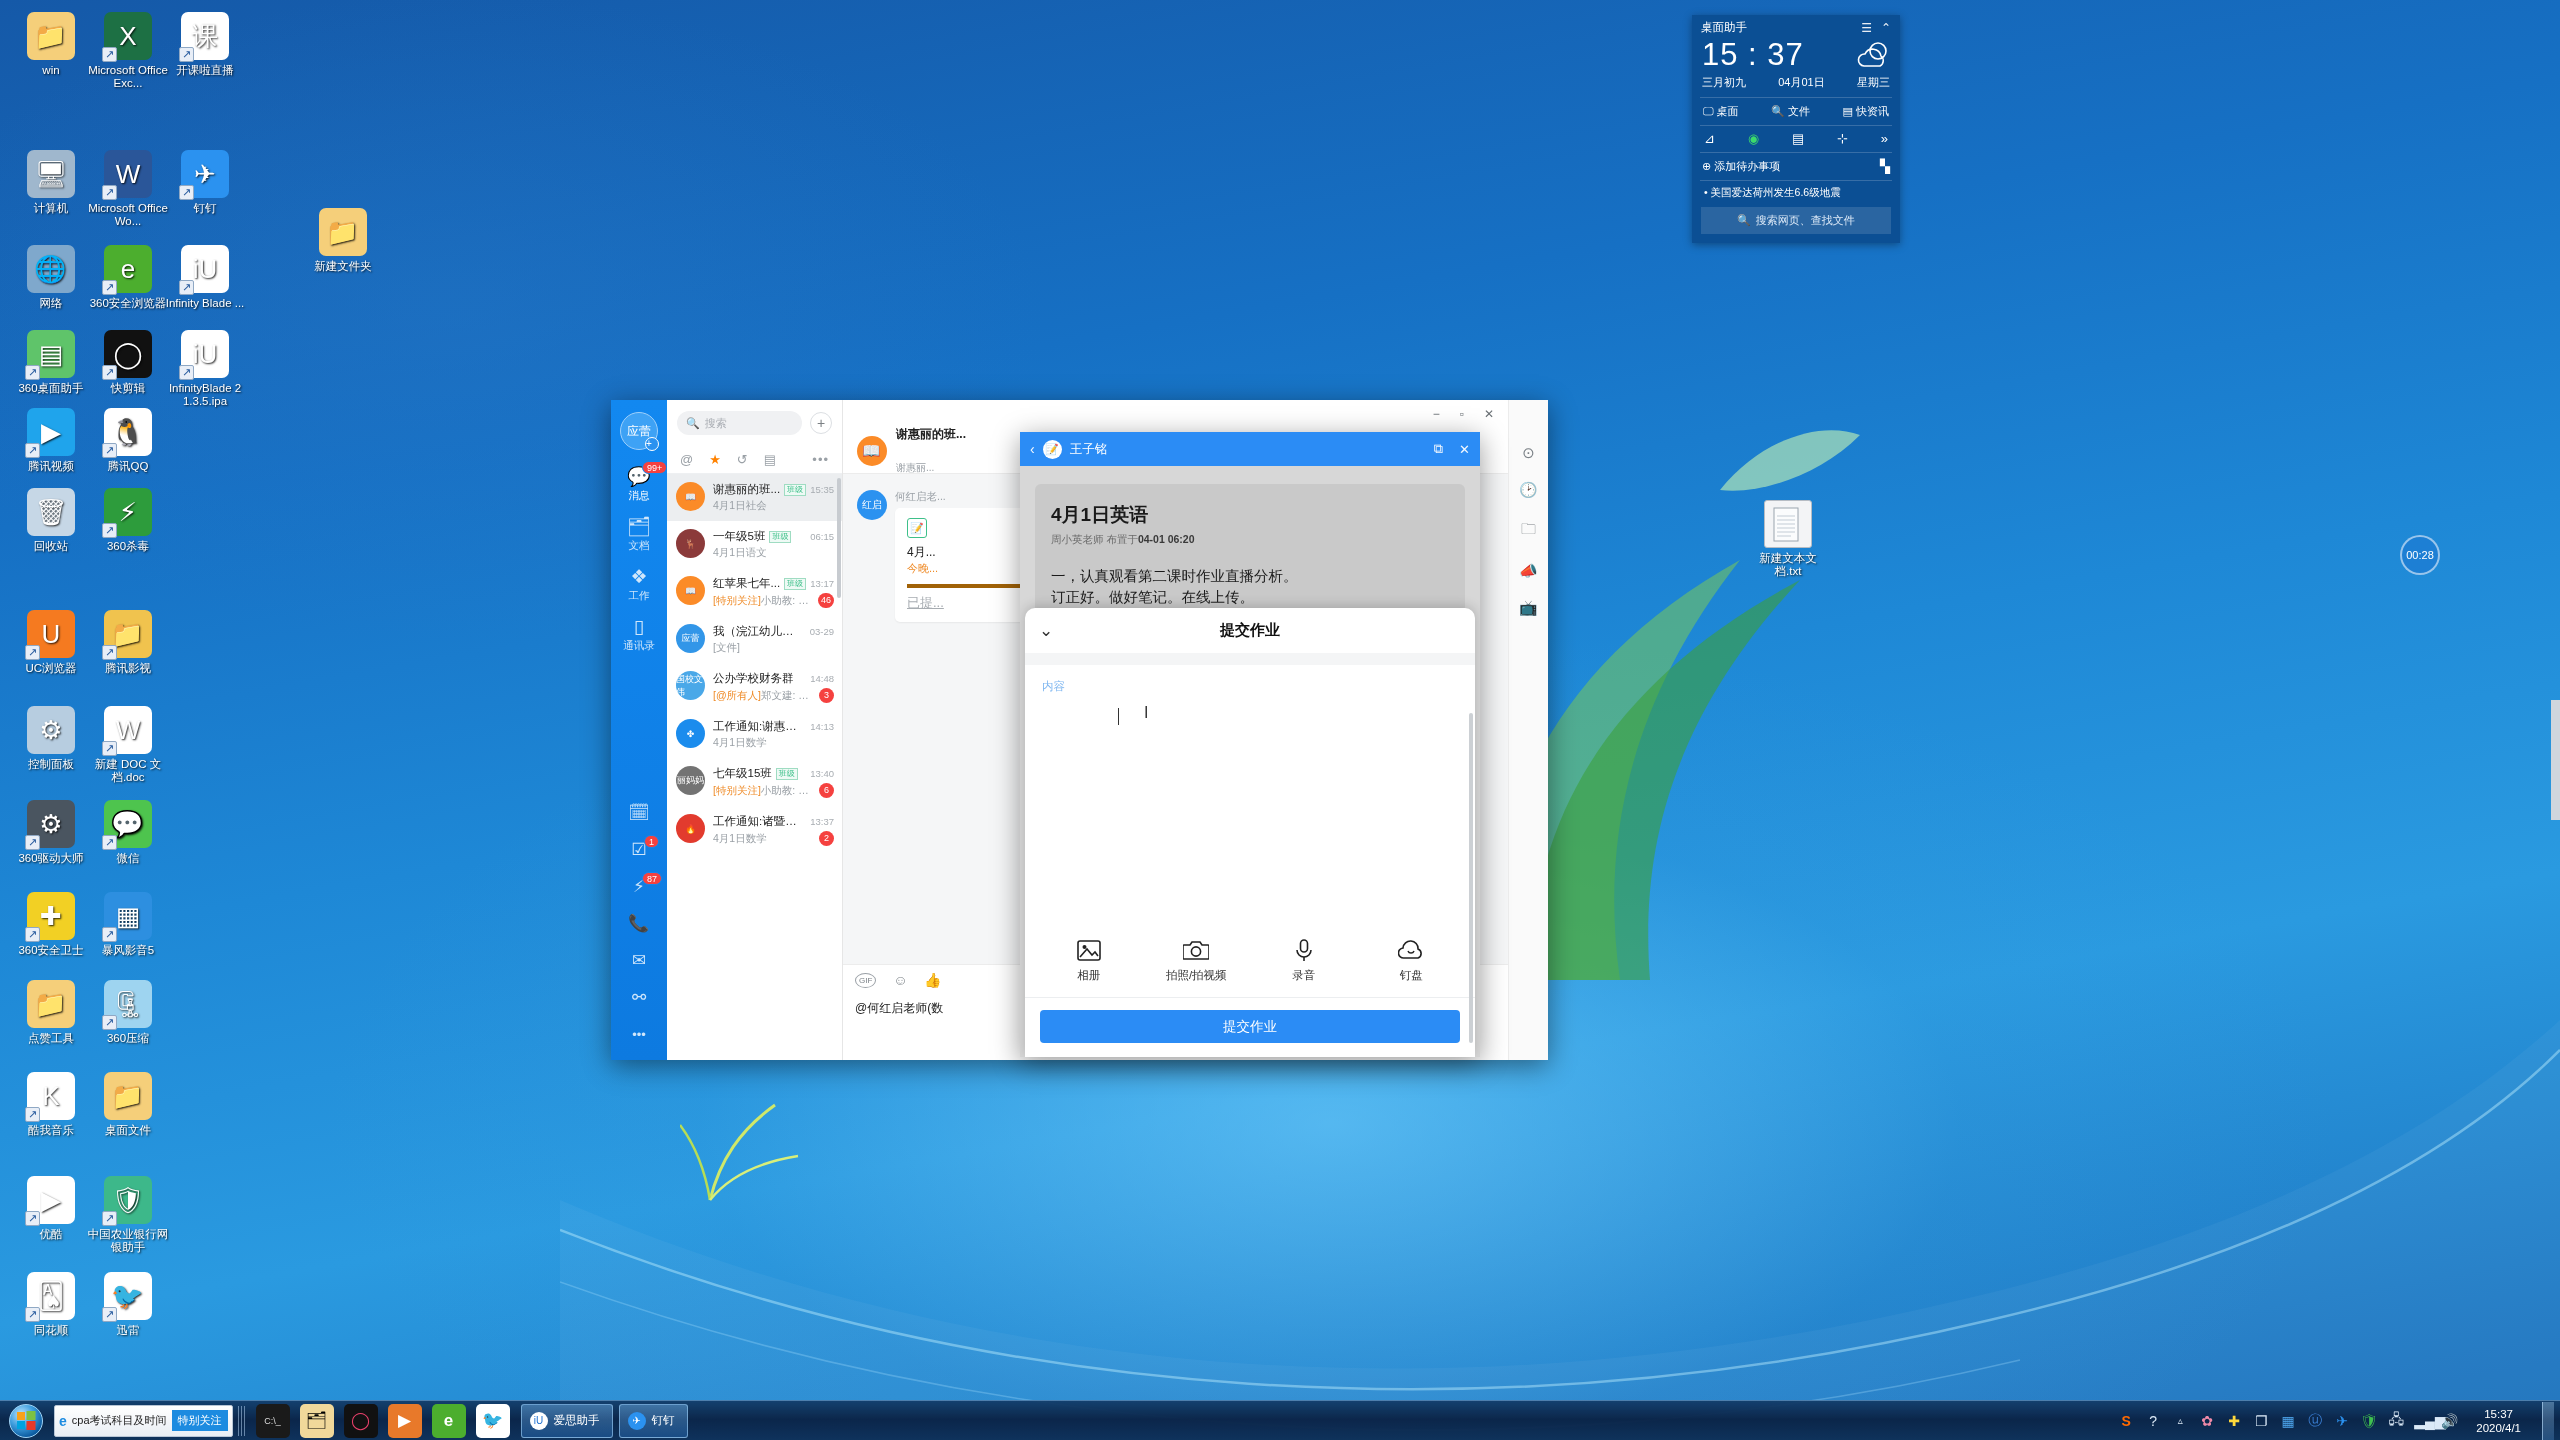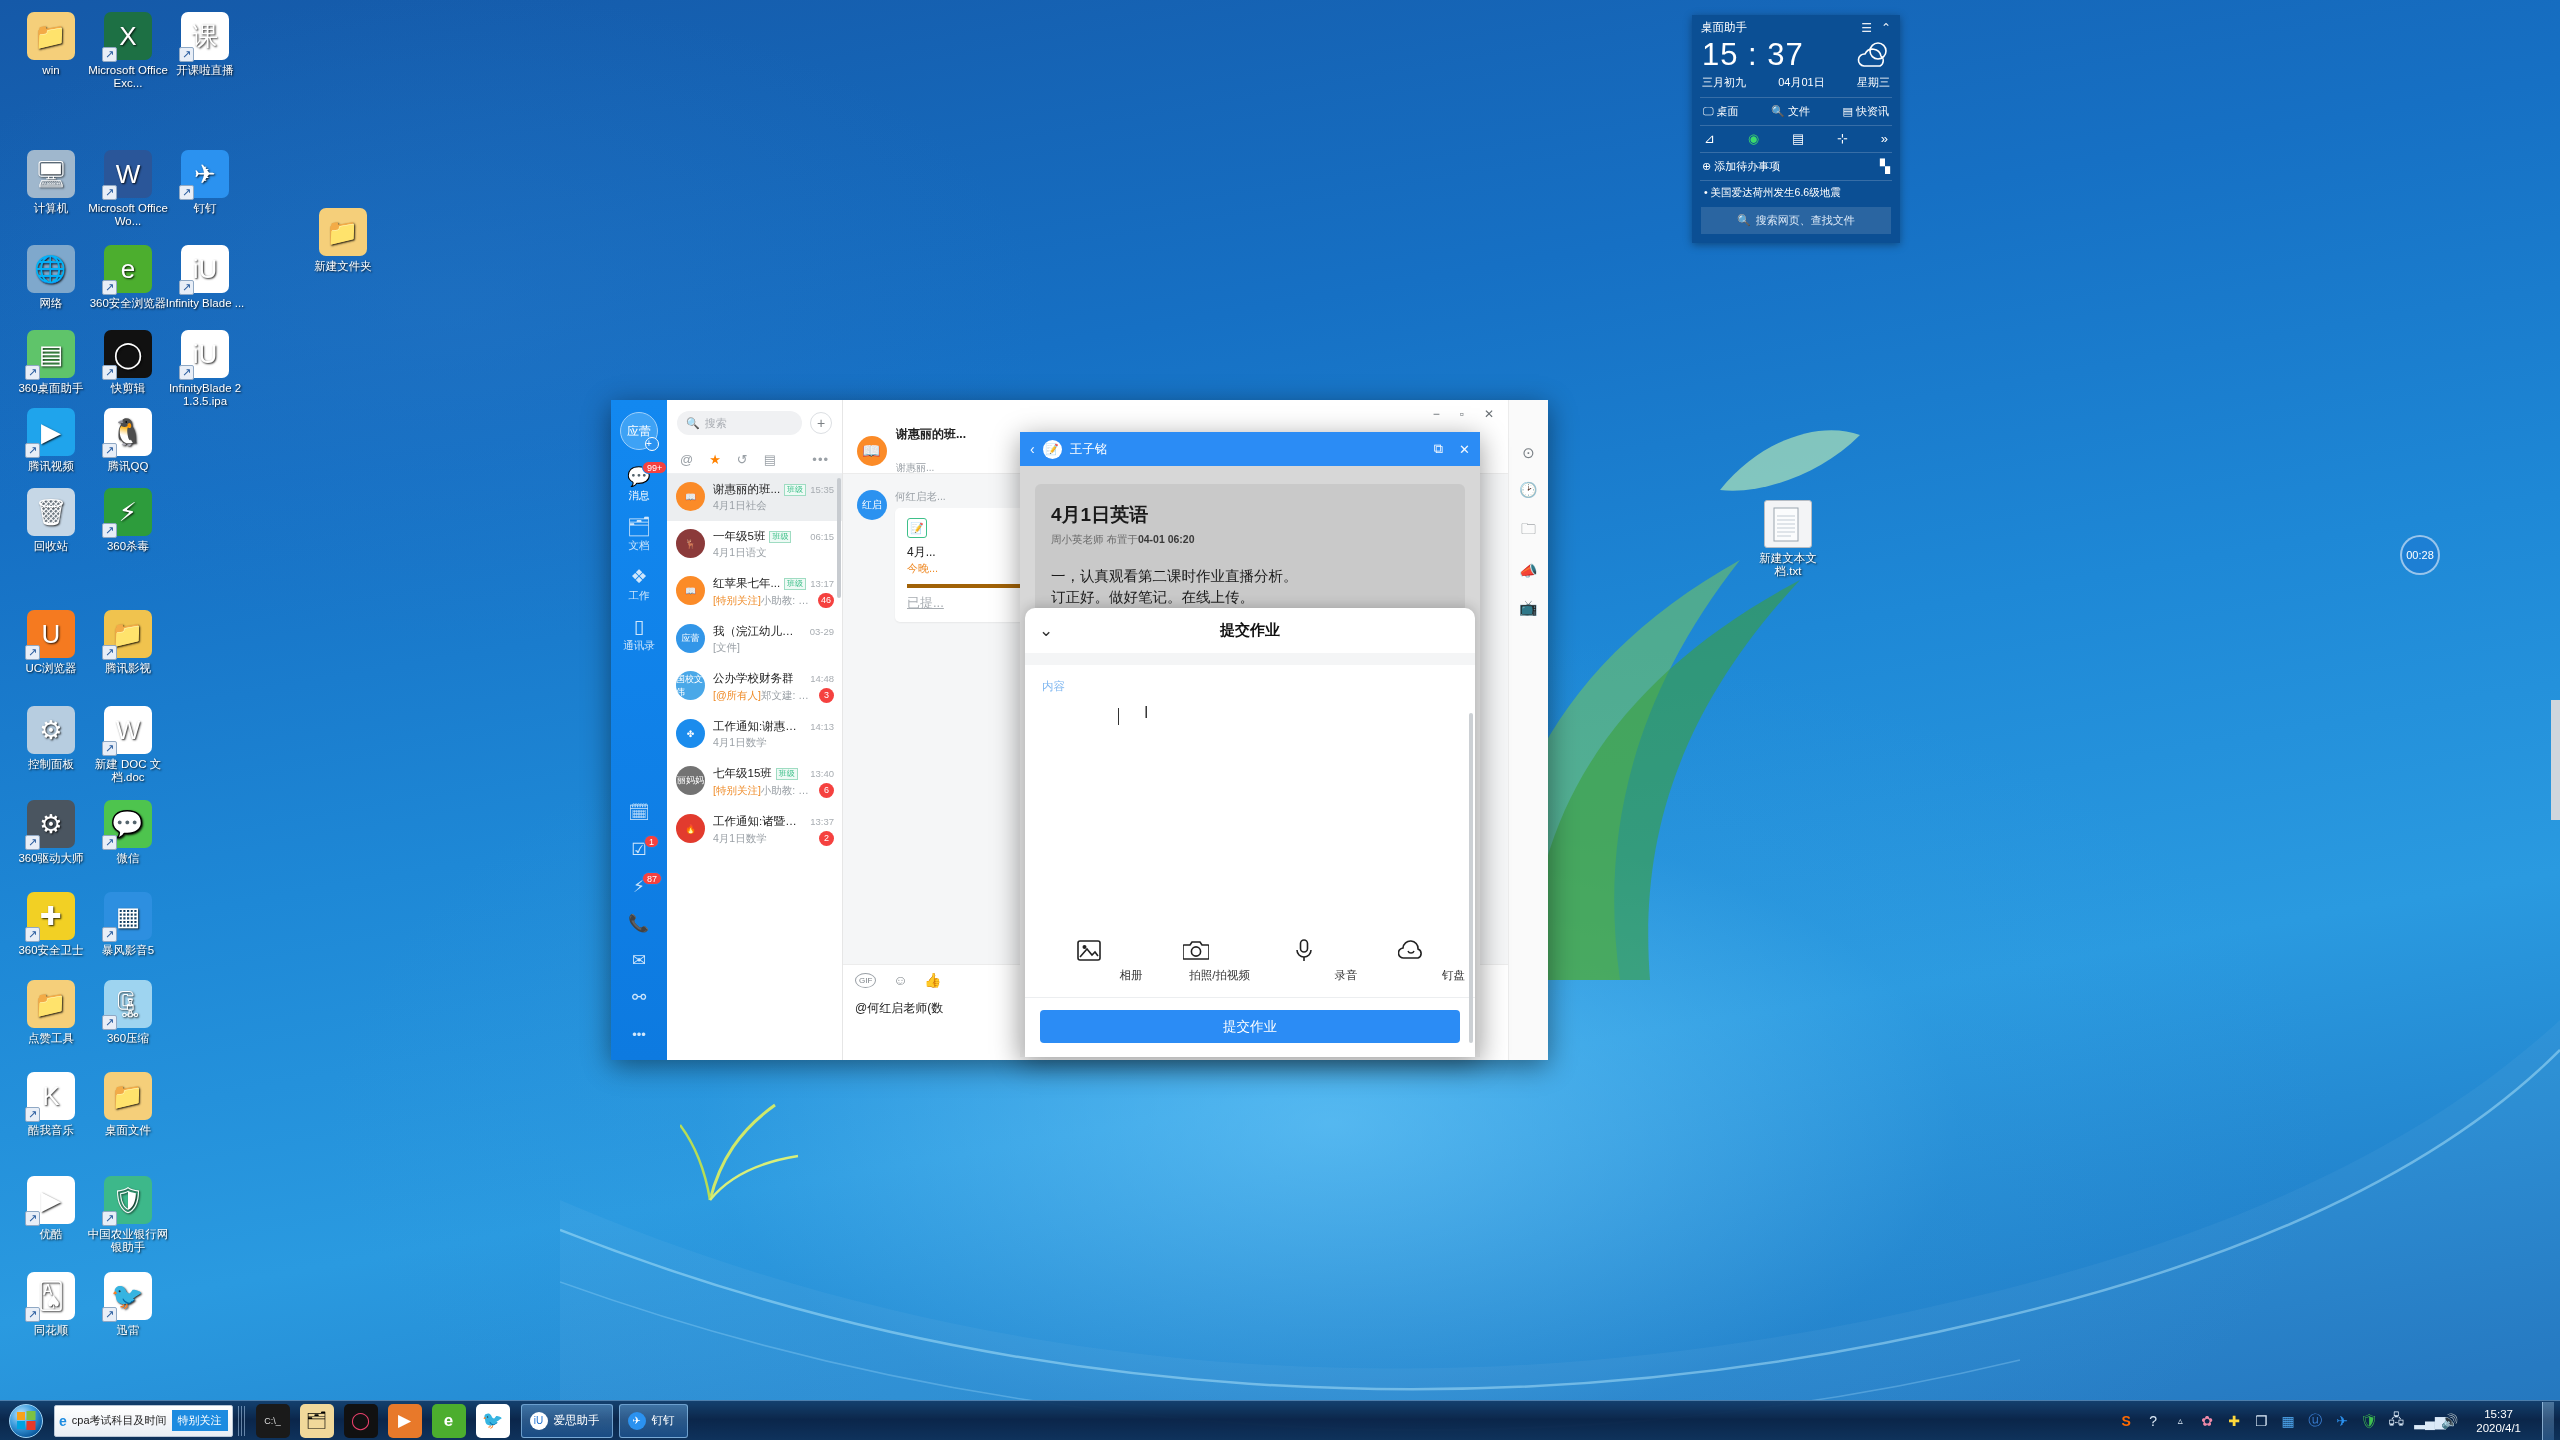--- a/index.html
+++ b/index.html
@@ -233,21 +233,21 @@
   #hw-sheet .sh-input {
     margin-top: 10px; height: 58px; position:relative; font-size: 12px; color:#222;
   }
   #hw-sheet .caret { position:absolute; left: 76px; top: 4px; width:1px; height:17px; background:#333; }
   #hw-sheet .ibeam { position:absolute; left: 102px; top: 0px; color:#333; font-size: 16px; }
   #hw-sheet .attach {
     display:flex; padding: 0 10px 14px 10px; border-bottom:1px solid #eceef0;
   }
   #hw-sheet .attach .att { flex:1; text-align:center; color:#333; }
   #hw-sheet .attach .att .ai { height: 26px; display:flex;align-items:center;justify-content:center;}
-  #hw-sheet .attach .att .al { font-size: 11.5px; margin-top: 5px; text-align: right; }
+  #hw-sheet .attach .att .al { font-size: 11.5px; margin-top: 5px; }
   #hw-sheet .sh-submit { padding: 12px 15px 14px 15px; flex-shrink:0;}
   #hw-sheet .sh-submit .btn {
     height: 33px; background:#2b8cf5; color:#fff; border-radius:4px;
     display:flex; align-items:center; justify-content:center; font-size: 13.5px;
   }
   #hw-sheet .sh-scroll { position:absolute; right:2px; top:48px; width:4px; height: 330px;
        background:#ccd0d4; border-radius:2px; }
 
   
   #rec-bubble {

